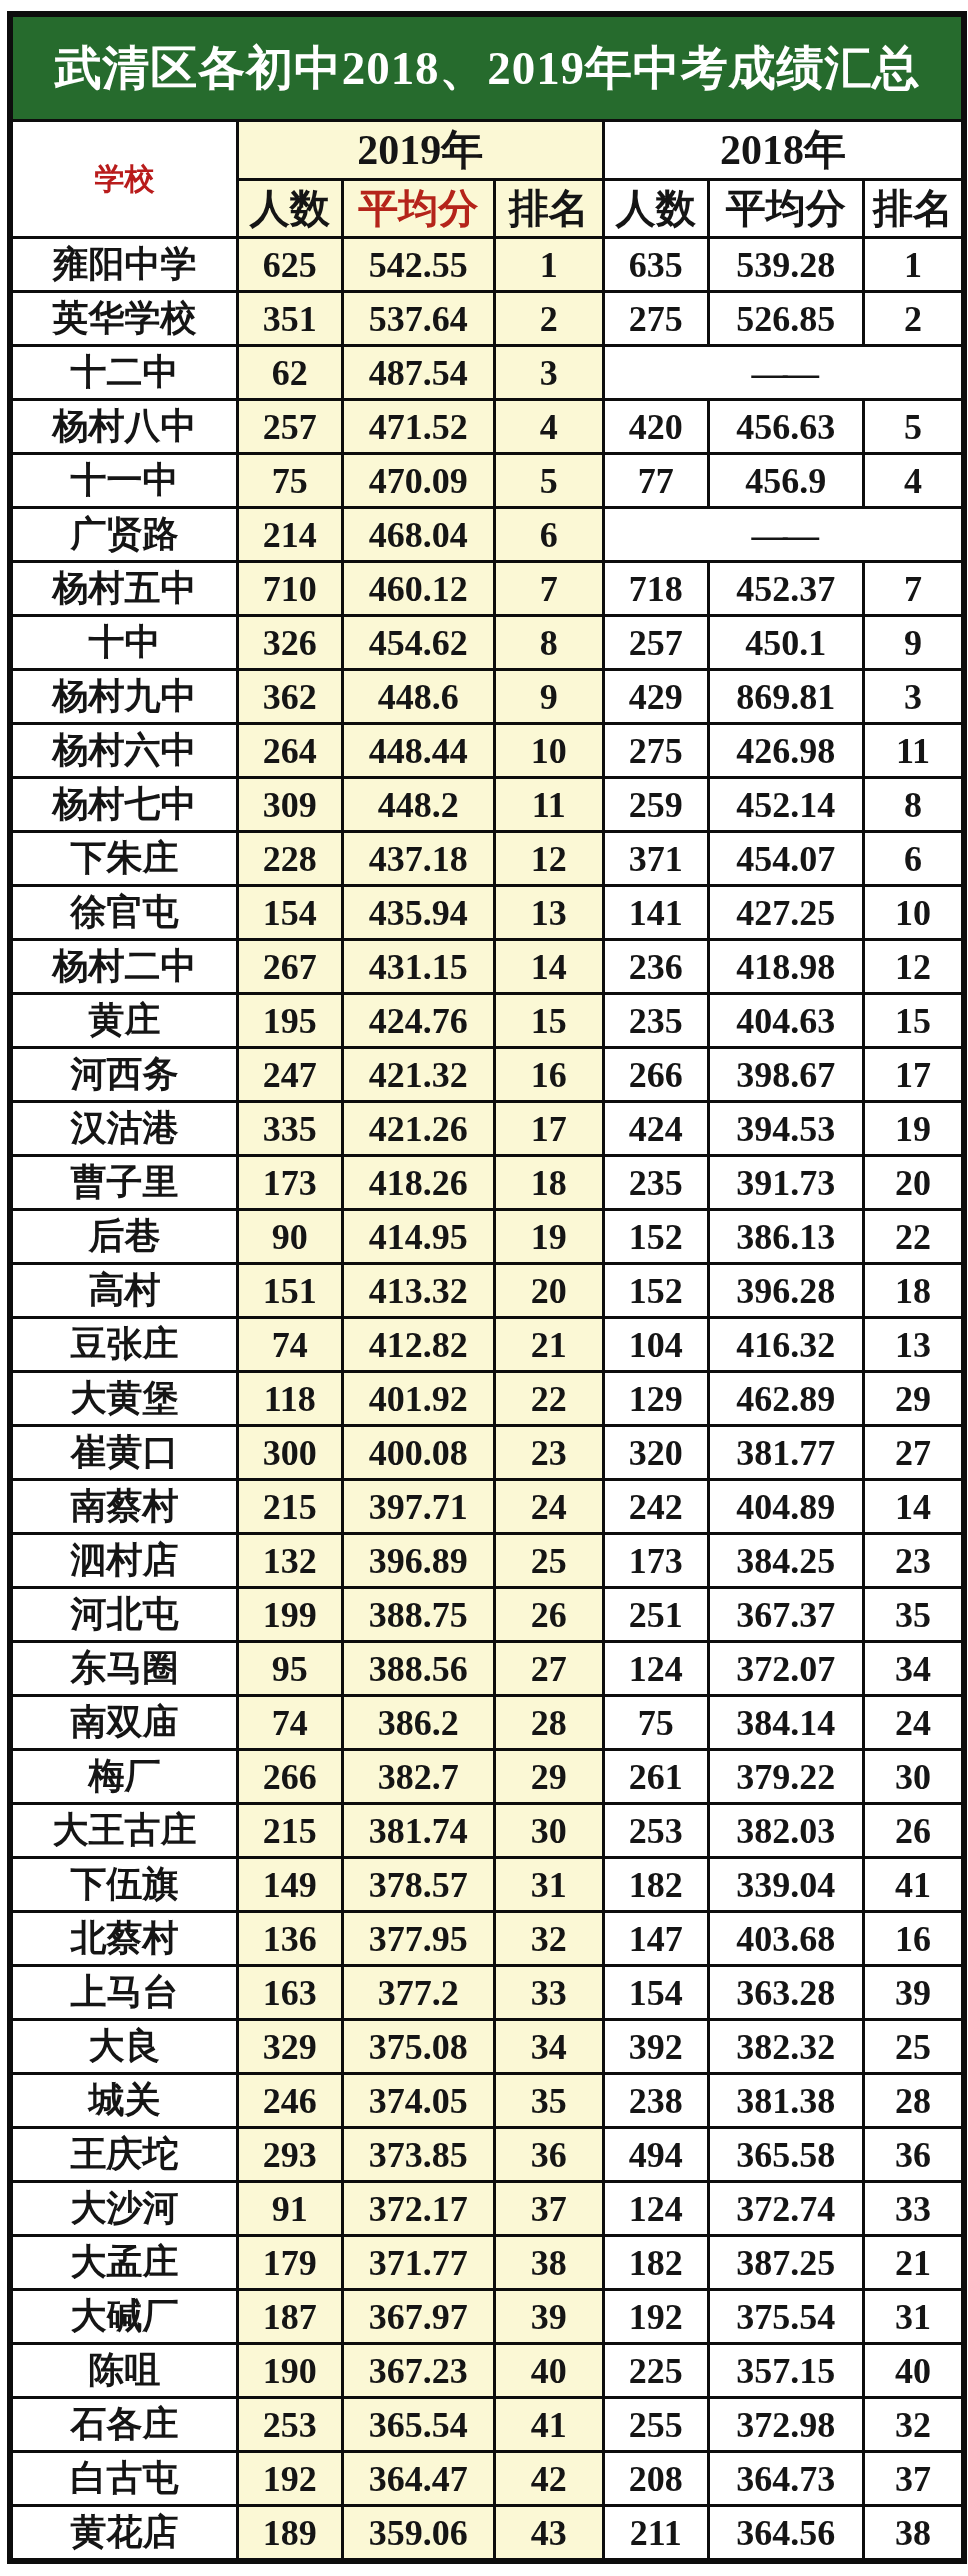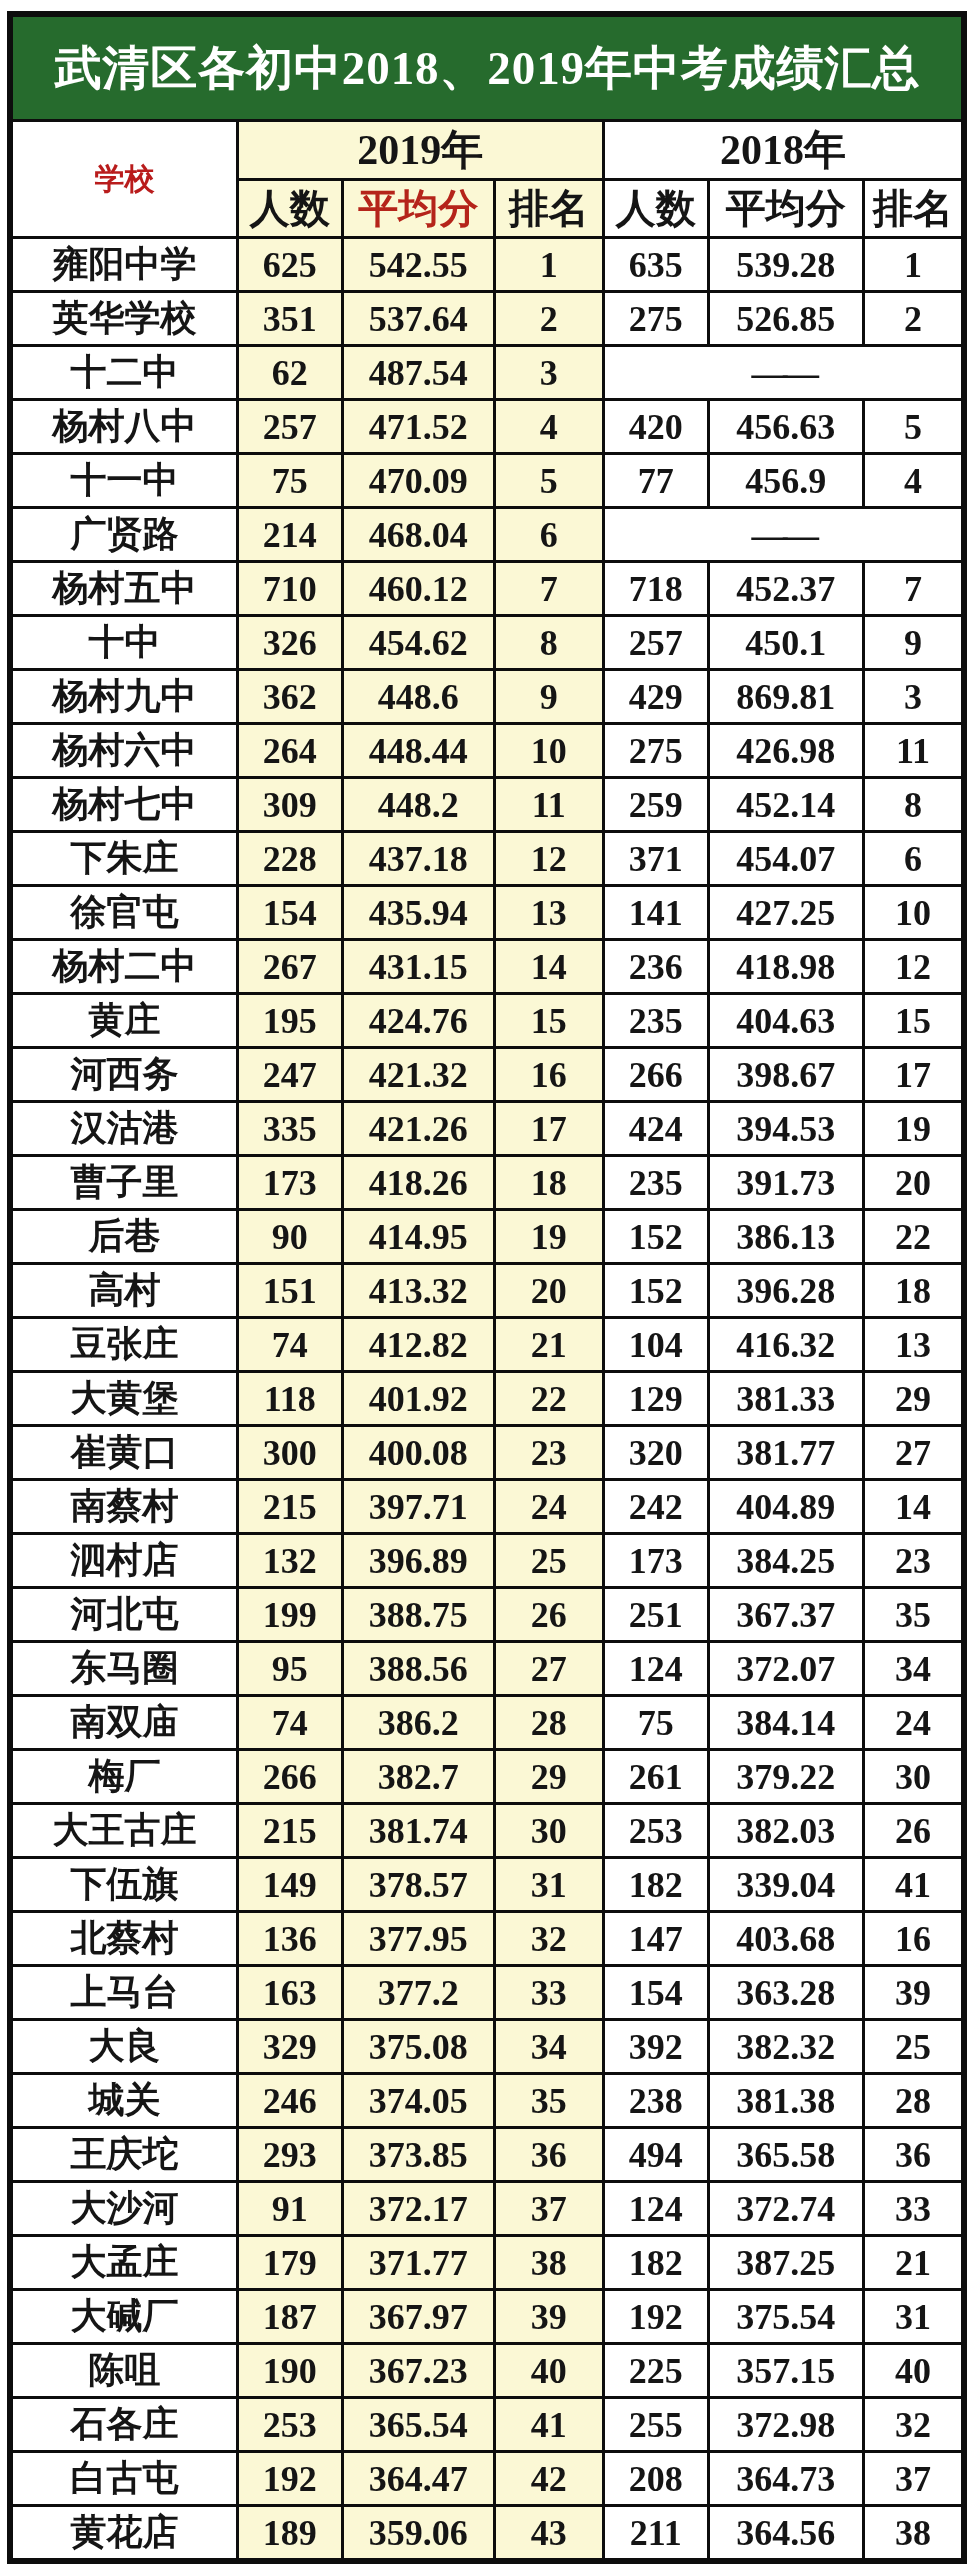--- a/index.html
+++ b/index.html
@@ -271,21 +271,21 @@
           <td class="c-n18">104</td>
           <td class="c-avg18">416.32</td>
           <td class="c-r18">13</td>
         </tr>
         <tr>
           <td class="c-school">大黄堡</td>
           <td class="c-n19">118</td>
           <td class="c-avg19">401.92</td>
           <td class="c-r19">22</td>
           <td class="c-n18">129</td>
-          <td class="c-avg18">381.33</td>
+          <td class="c-avg18">462.89</td>
           <td class="c-r18">29</td>
         </tr>
         <tr>
           <td class="c-school">崔黄口</td>
           <td class="c-n19">300</td>
           <td class="c-avg19">400.08</td>
           <td class="c-r19">23</td>
           <td class="c-n18">320</td>
           <td class="c-avg18">381.77</td>
           <td class="c-r18">27</td>

